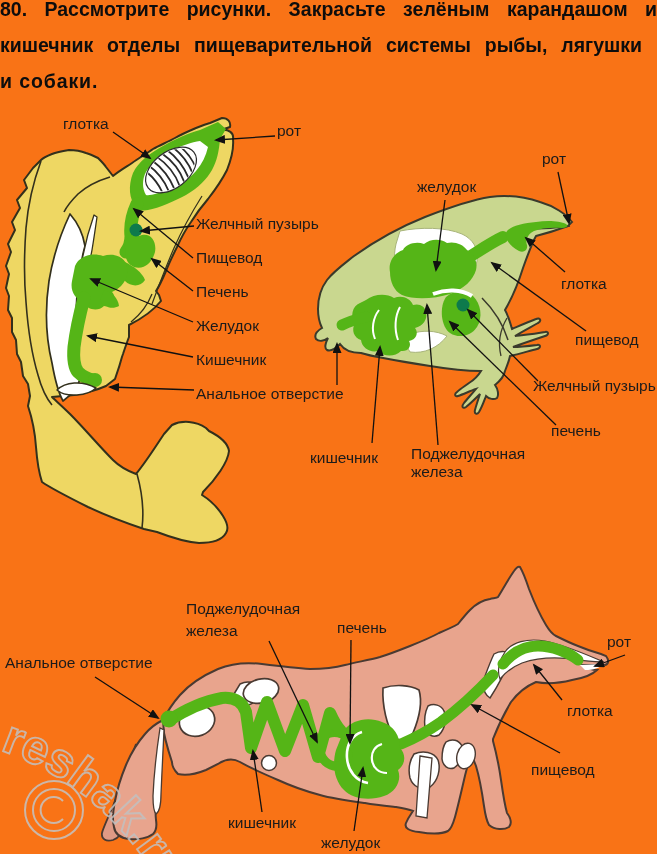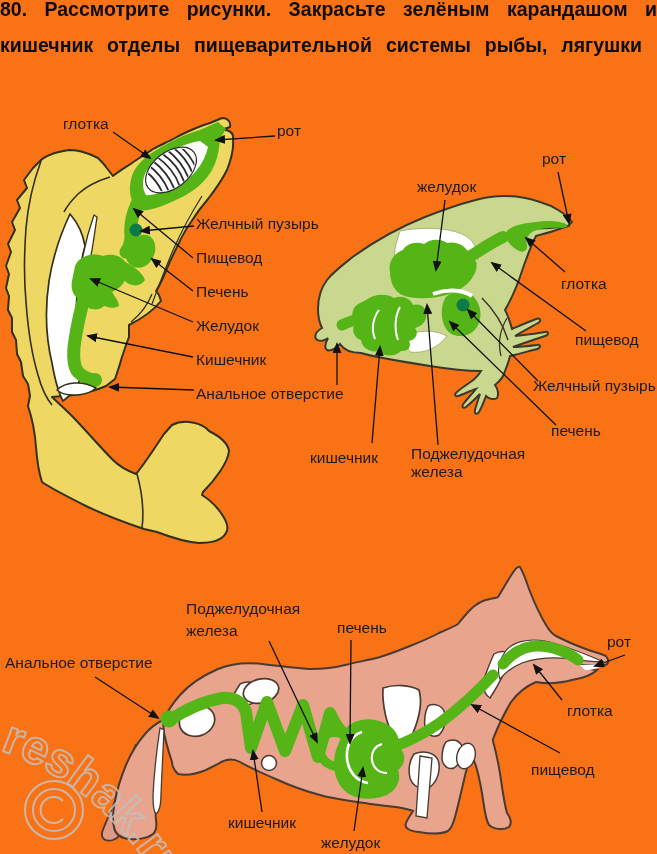--- a/index.html
+++ b/index.html
@@ -7,20 +7,21 @@
         font-family:"Liberation Sans", sans-serif;}
   .hdr{position:absolute;left:0;width:657px;font-weight:bold;font-size:19.5px;color:#0d0d0d;
        white-space:nowrap;}
   svg{position:absolute;left:0;top:0;}
 </style>
 </head>
 <body>
 <div id="page">
   <div class="hdr" id="h1" style="top:-2px;word-spacing:12px;">80. Рассмотрите рисунки. Закрасьте зелёным карандашом и</div>
   <div class="hdr" id="h2" style="top:34px;word-spacing:8.5px;">кишечник отделы пищеварительной системы рыбы, лягушки</div>
+  <div class="hdr" id="h3" style="top:70px;letter-spacing:0.9px;">и собаки.</div>
 
   <svg width="657" height="854" viewBox="0 0 657 854">
     <defs>
       <marker id="ah" markerWidth="12" markerHeight="9" refX="9" refY="4.5" orient="auto" markerUnits="userSpaceOnUse">
         <path d="M0,0 L11,4.5 L0,9 z" fill="#111"></path>
       </marker>
     </defs>
 
     <g id="fish" stroke-linejoin="round">
 

